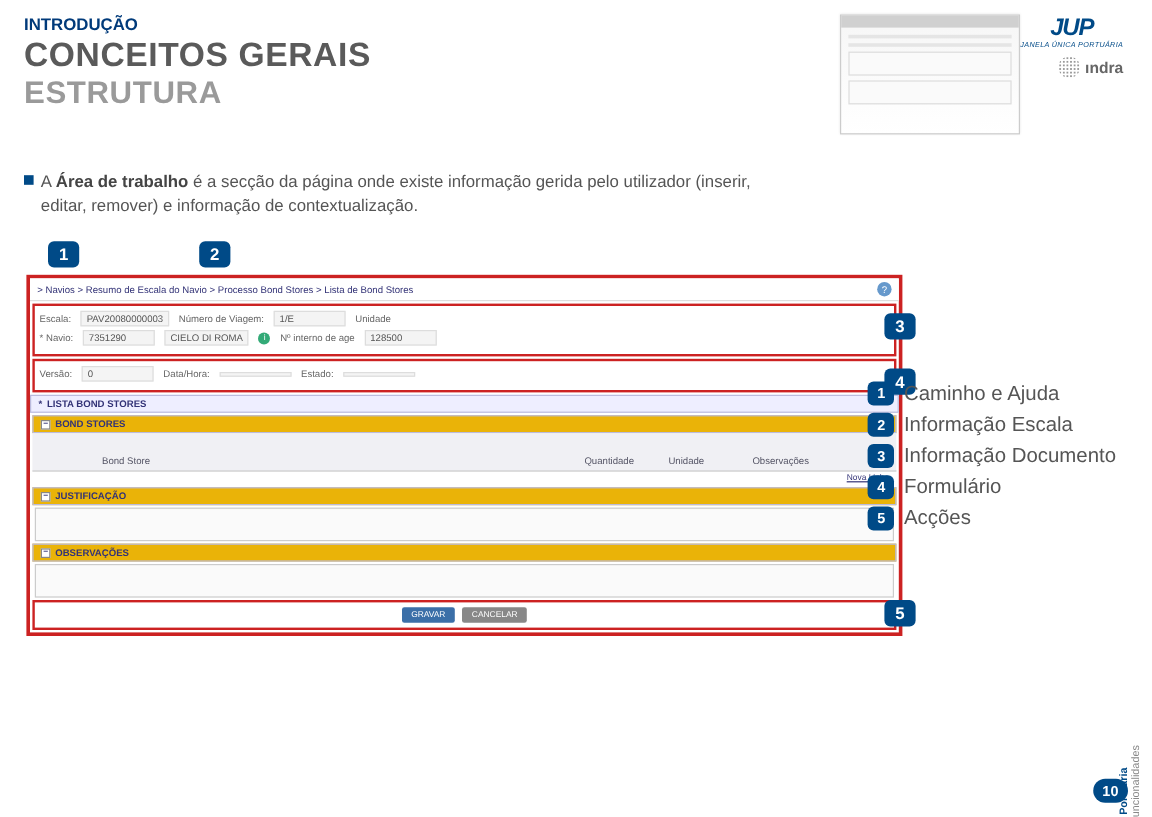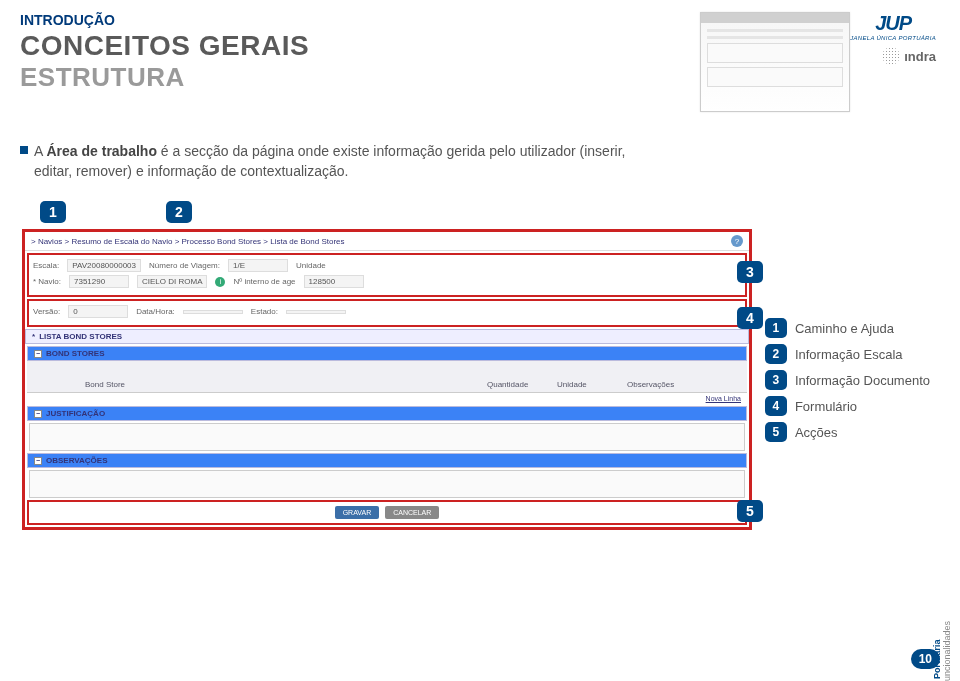--- a/index.html
+++ b/index.html
@@ -63,32 +63,32 @@
   .col-obs { width: 100px; }
   .col-act { width: 20px; }
   
   .table-data-row { display: flex; font-size: 8px; color: #444; padding: 2px 4px; align-items: center; }
   .table-data-row > div { padding: 1px 4px; }
   .del-ic { width: 10px; height: 10px; border-radius: 50%; background: #c33; color: #fff; font-size: 7px; display: flex; align-items: center; justify-content: center; }
   .nova-linha { text-align: right; font-size: 7px; padding: 2px 6px; }
   .nova-linha a { color: #337; text-decoration: underline; }
   
   .sub-section { margin: 2px 2px; }
-  .section-title { background: #3b82f6; border: 1px solid #bbd; padding: 2px 6px; font-size: 8px; color: #337; font-weight: bold; display: flex; align-items: center; gap: 4px; }
+  .section-title { background: #eab308; border: 1px solid #bbd; padding: 2px 6px; font-size: 8px; color: #337; font-weight: bold; display: flex; align-items: center; gap: 4px; }
   .textarea-box { border: 1px solid #ccc; height: 28px; margin: 2px; background: #fafafa; }
   
   .actions-row { border: 2px solid #c22; margin: 2px; padding: 4px; display: flex; justify-content: center; gap: 6px; position: relative; }
   .act-btn { font-size: 7px; color: #fff; padding: 3px 8px; border-radius: 2px; border: none; }
   .btn-gravar { background: #3b6fa8; }
   .btn-cancelar { background: #888; }
   
   .legend { position: absolute; right: 30px; top: 318px; display: flex; flex-direction: column; gap: 6px; }
   .legend-row { display: flex; align-items: center; gap: 8px; }
   .legend-row .num-badge { width: 22px; height: 20px; font-size: 12px; }
-  .legend-text { color: #555; font-size: 13px; }
+  .legend-text { color: #555; font-size: 17px; }
   
   .side-label { position: absolute; right: 8px; bottom: 60px; transform: rotate(-90deg); transform-origin: right bottom; font-size: 9px; color: #888; white-space: nowrap; }
   .side-label b { color: #004a87; }
   
   .page-num { position: absolute; right: 20px; bottom: 12px; background: #004a87; color: #fff; font-size: 12px; padding: 3px 8px; font-weight: bold; border-radius: 10px; }
 </style>
 </head>
 <body>
 
 <div class="page">

